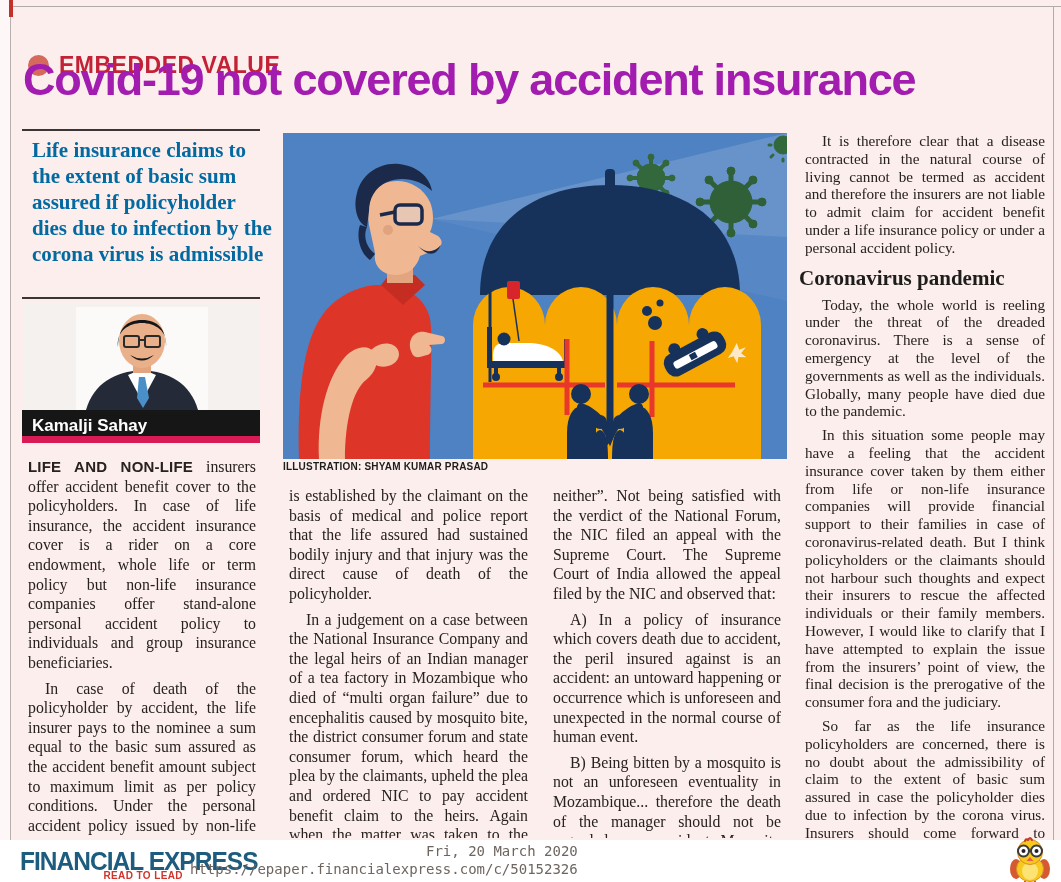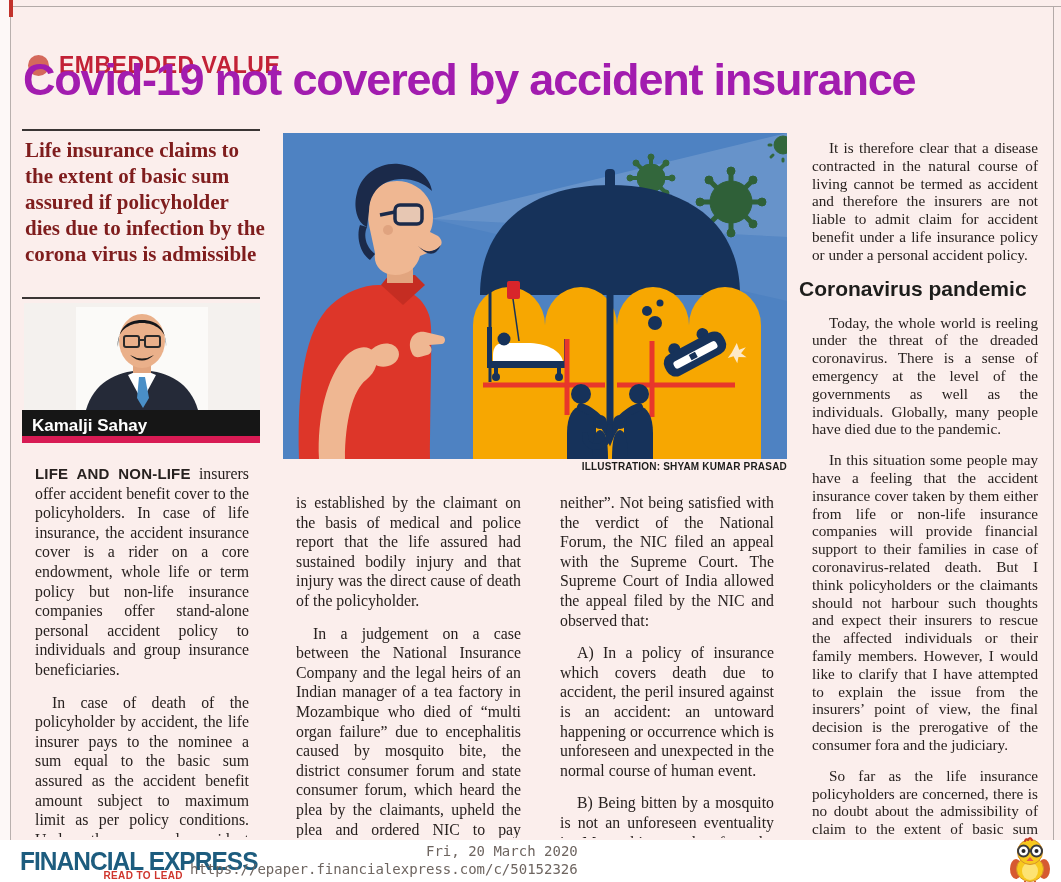--- a/index.html
+++ b/index.html
@@ -11,37 +11,37 @@
   .edge-right{position:absolute;left:1053px;top:6px;width:0;height:834px;border-left:1px solid #b3aaa8;}
   .red-tick{position:absolute;left:9px;top:0;width:4px;height:17px;background:#c2322b;}
 
   .kicker{position:absolute;left:28px;top:24px;display:flex;align-items:center;gap:10px;margin-top:28px;}
   .kicker .dot{width:21px;height:21px;border-radius:50%;background:#d4695c;}
   .kicker .ktext{font-size:23px;font-weight:700;color:#c22136;letter-spacing:.5px;}
   .headline{position:absolute;left:23px;top:54px;width:1020px;font-size:45px;font-weight:700;
             color:#a21caf;letter-spacing:-1.2px;white-space:nowrap;}
 
   .rule{position:absolute;left:22px;width:238px;border-top:2px solid #3a3534;}
-  .standfirst{position:absolute;left:25px;top:137px;width:240px;font-family:"Liberation Serif",serif;
-              font-weight:700;font-size:21px;line-height:26px;color:#7f1d1d;}
+  .standfirst{position:absolute;left:32px;top:137px;width:240px;font-family:"Liberation Serif",serif;
+              font-weight:700;font-size:21px;line-height:26px;color:#0369a1;}
   .photo{position:absolute;left:24px;top:303px;width:236px;height:107px;background:#f4f1ee;overflow:hidden;}
   .namebar{position:absolute;left:22px;top:410px;width:238px;height:26px;background:#161616;color:#ffffff;
            font-size:17px;font-weight:700;display:flex;align-items:flex-end;padding-left:10px;box-sizing:border-box;}
   .namebar-red{position:absolute;left:22px;top:436px;width:238px;height:7px;background:#d81b54;}
 
   .col{position:absolute;font-family:"Liberation Serif",serif;font-size:15.8px;line-height:19.6px;
        color:#27211f;text-align:justify;overflow:hidden;hyphens:auto;}
-  .col p{margin:13px;}
+  .col p{margin:6px;}
   .col p.indent{text-indent:17px;}
   .lead{font-family:"Liberation Sans",sans-serif;font-weight:700;font-size:15px;letter-spacing:.2px;}
-  .subhead{font-family:Liberation Sans, sans-serif;font-size:21px;line-height:24px;margin:9px 0 5px;
+  .subhead{font-family:Liberation Serif, serif;font-size:21px;line-height:24px;margin:9px 0 5px;
            text-align:left;color:#1d1d1b;}
 
   .illo{position:absolute;left:283px;top:133px;width:504px;height:326px;}
-  .illo-credit{position:absolute;left:283px;top:461px;width:504px;text-align:right;font-size:10px;
+  .illo-credit{position:absolute;left:283px;top:461px;width:504px;text-align:left;font-size:10px;
                font-weight:700;color:#1d1d1b;letter-spacing:.2px;}
 
   .footer{position:absolute;left:0;top:840px;width:1061px;height:42px;background:#ffffff;}
   .fe-logo{position:absolute;left:20px;top:6px;color:#1d5c7e;font-weight:700;font-size:26px;
            letter-spacing:-1px;transform:scaleX(.94);transform-origin:left;}
   .fe-tag{position:absolute;left:20px;top:30px;width:163px;text-align:right;color:#cf352c;
           font-weight:700;font-size:10px;letter-spacing:.4px;}
   .meta{position:absolute;left:190px;top:2px;font-family:"DejaVu Sans Mono",monospace;font-size:14px;
         line-height:18px;color:#6e6560;text-align:right;}
   .meta a{color:#6e6560;text-decoration:none;}

